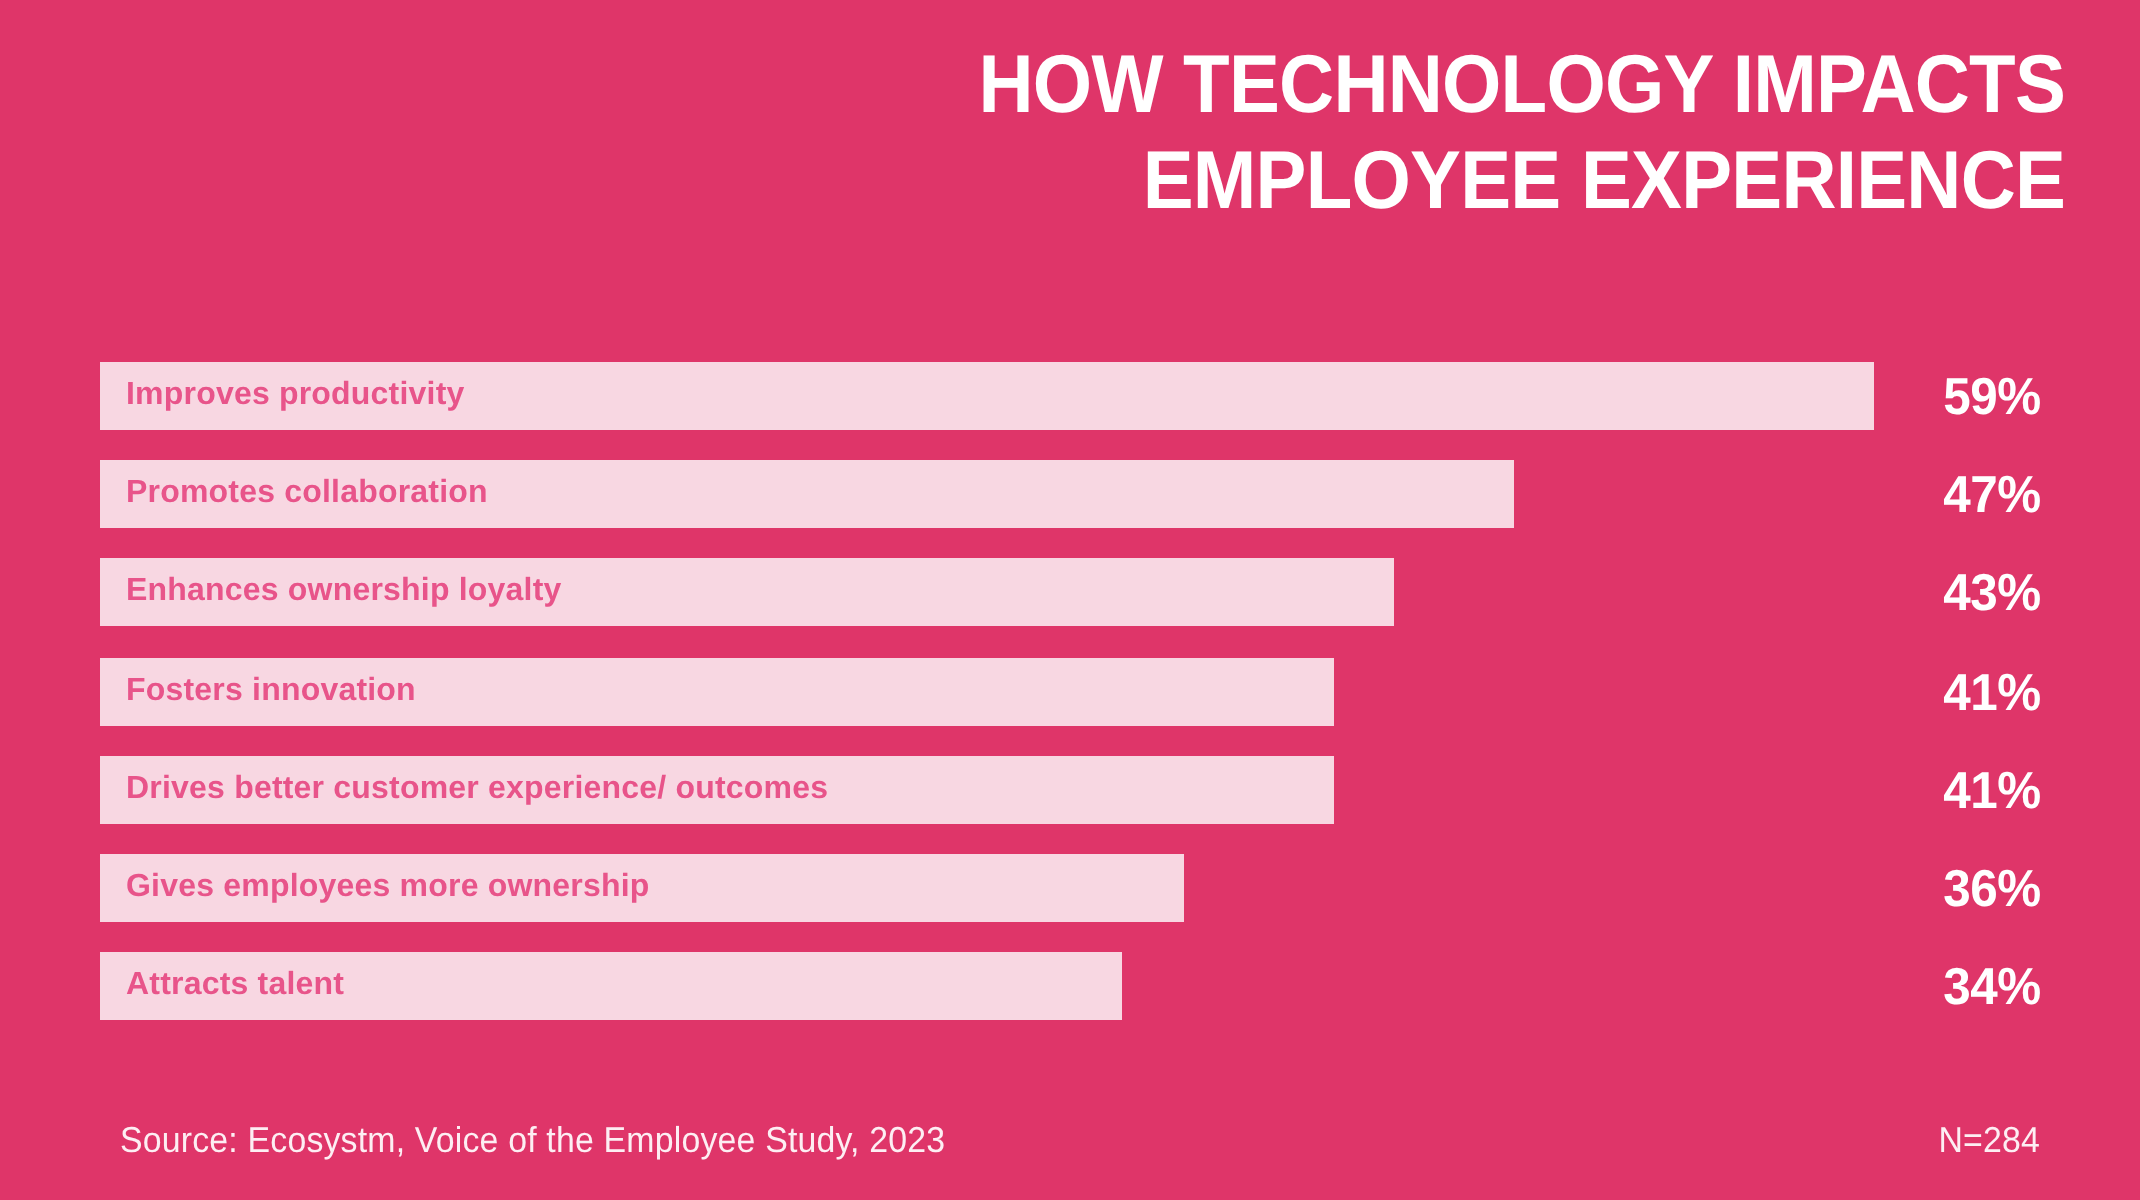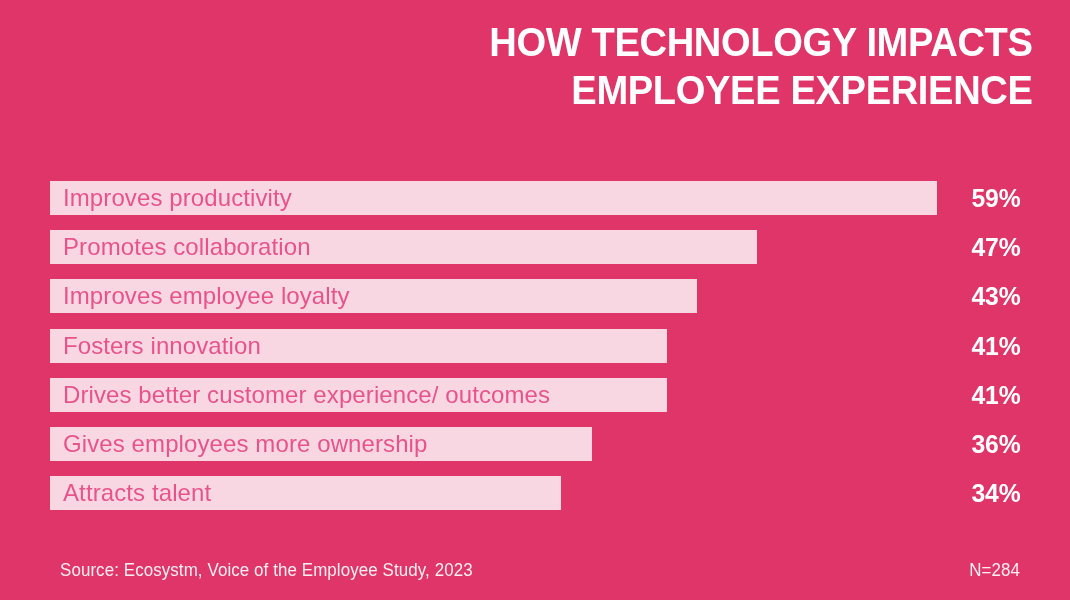--- a/index.html
+++ b/index.html
@@ -71,22 +71,22 @@
     background: #f8d7e2;
   }
   .bar-label {
     position: absolute;
     left: 13px;
     top: 0;
     height: 34px;
     line-height: 34px;
     color: #e8548a;
     font-family: "Liberation Sans", sans-serif;
-    font-weight: normal;
-    font-size: 24px;
+    font-weight: bold;
+    font-size: 16px;
     letter-spacing: 0.1px;
     white-space: nowrap;
   }
   .bar-value {
     position: absolute;
     right: 50px;
     top: 0;
     height: 34px;
     line-height: 34px;
     color: #ffffff;
@@ -146,21 +146,21 @@
       <div class="bar-row" style="top: 55.2px;">
         <div class="bar-track" style="width: 707px; text-align: right;">
           <div class="bar-fill" style="width: 707px;"></div>
           <span class="bar-label">Promotes collaboration</span>
         </div>
         <span class="bar-value">47%</span>
       </div>
       <div class="bar-row" style="top: 104.4px;">
         <div class="bar-track" style="width: 647px;">
           <div class="bar-fill" style="width: 647px;"></div>
-          <span class="bar-label">Improves employee loyalty</span>
+          <span class="bar-label">Enhances ownership loyalty</span>
         </div>
         <span class="bar-value">43%</span>
       </div>
       <div class="bar-row" style="top: 153.6px;">
         <div class="bar-track" style="width: 617px;">
           <div class="bar-fill" style="width: 617px;"></div>
           <span class="bar-label">Fosters innovation</span>
         </div>
         <span class="bar-value">41%</span>
       </div>

